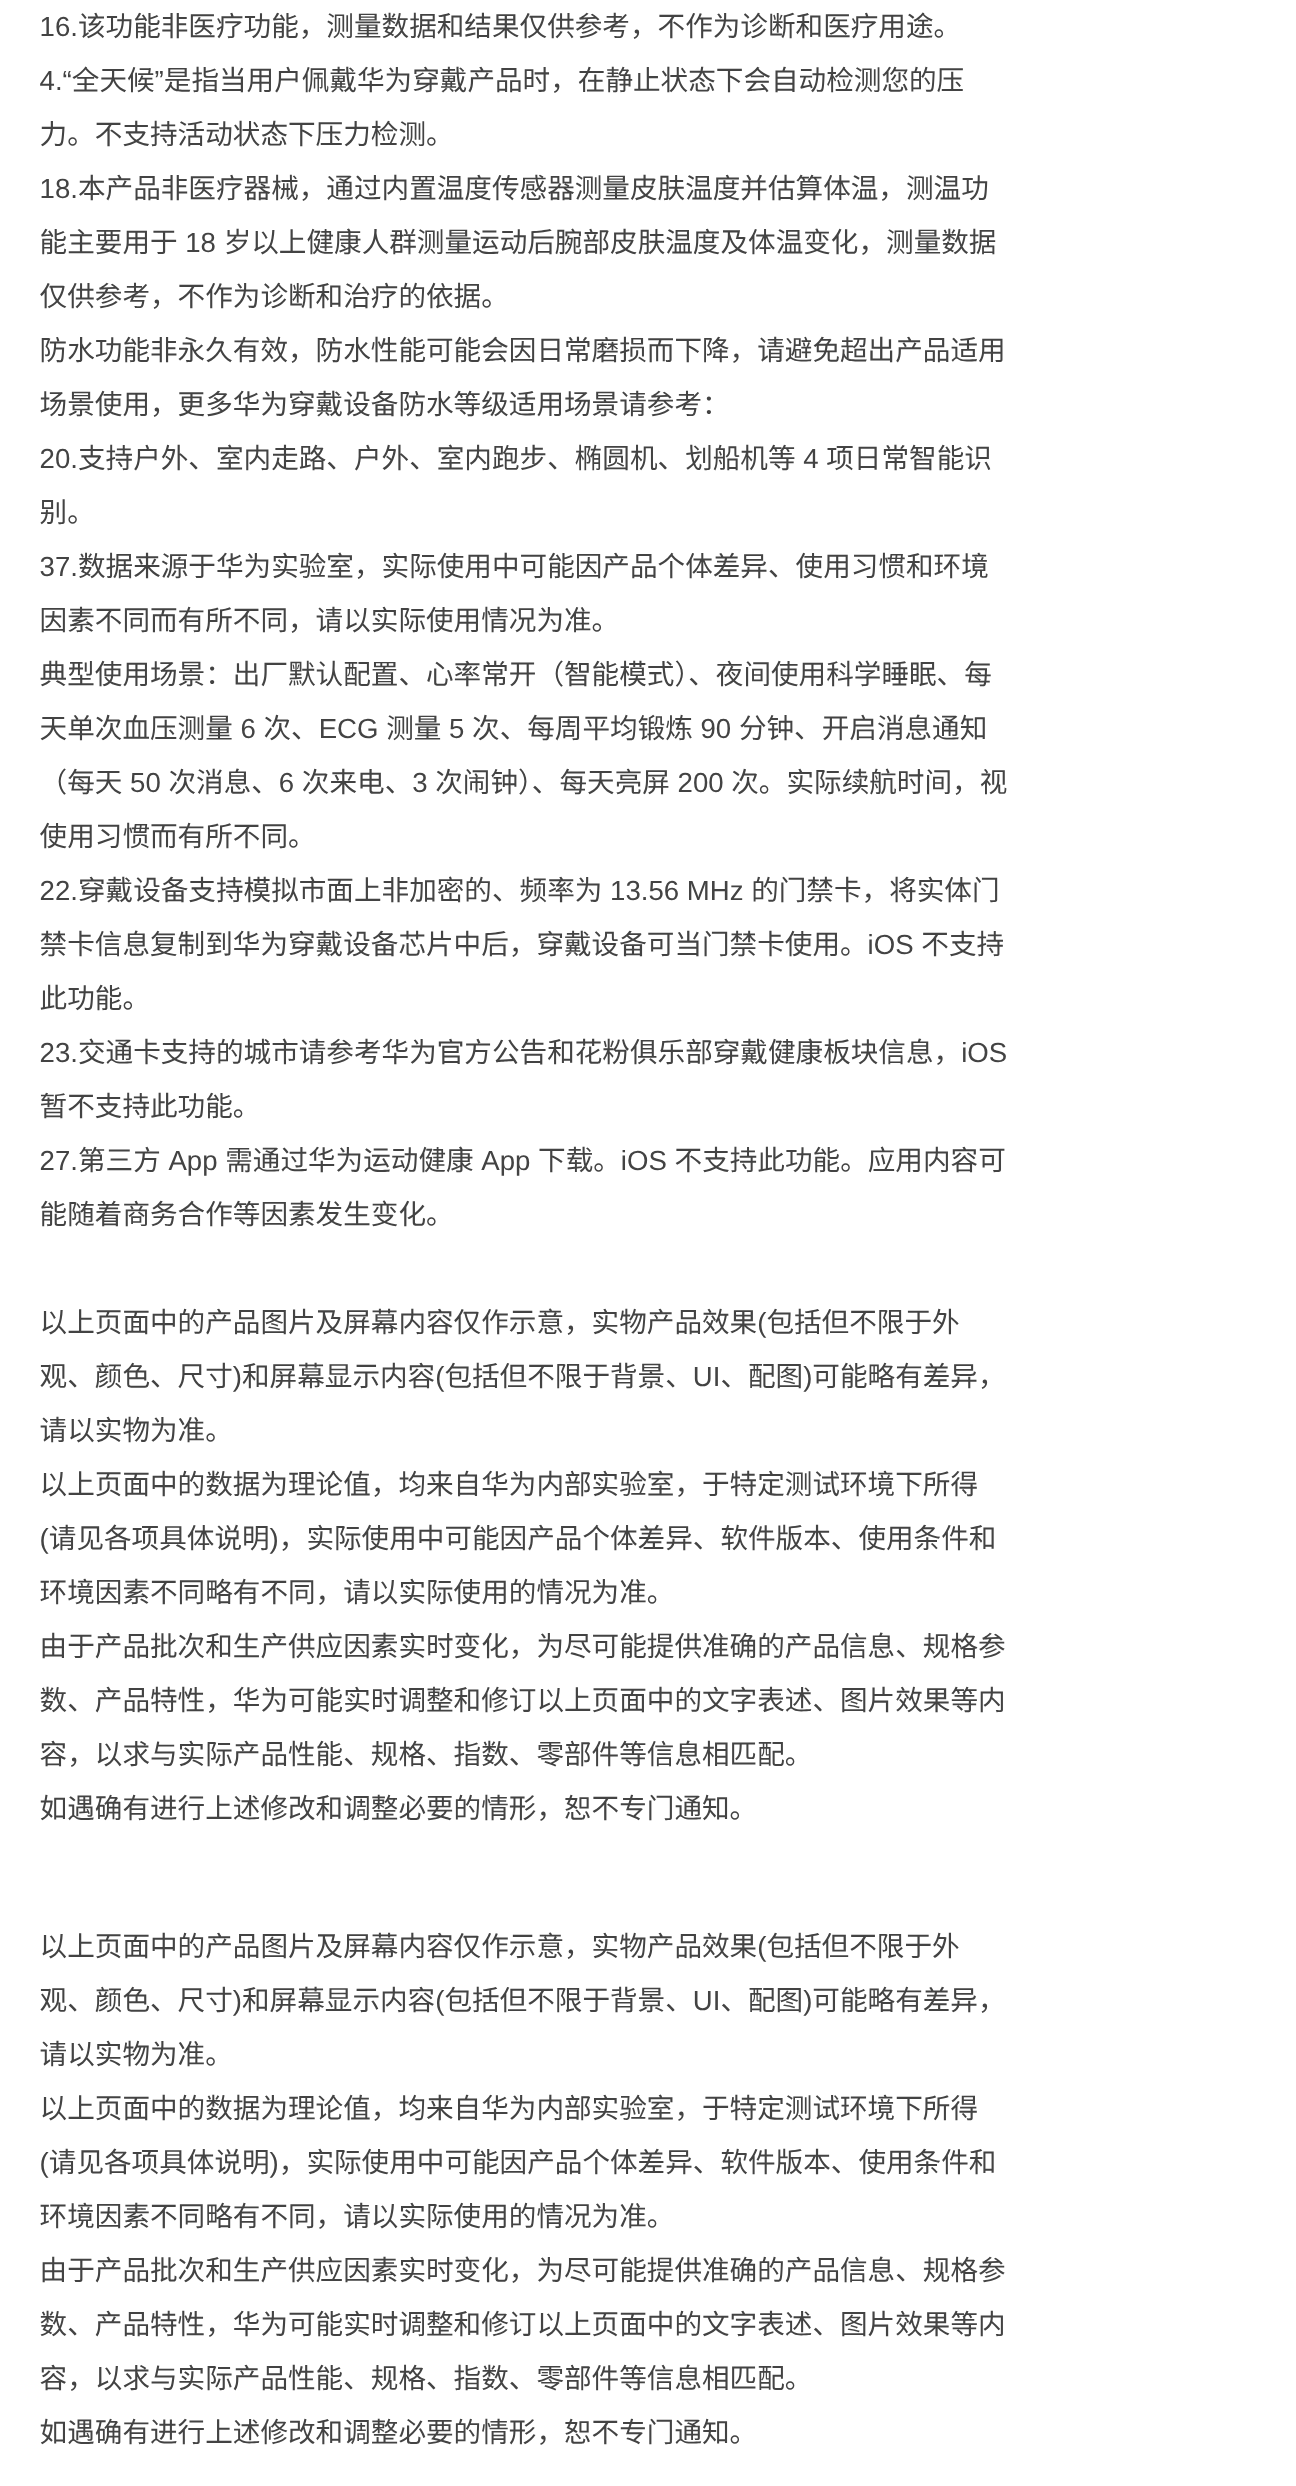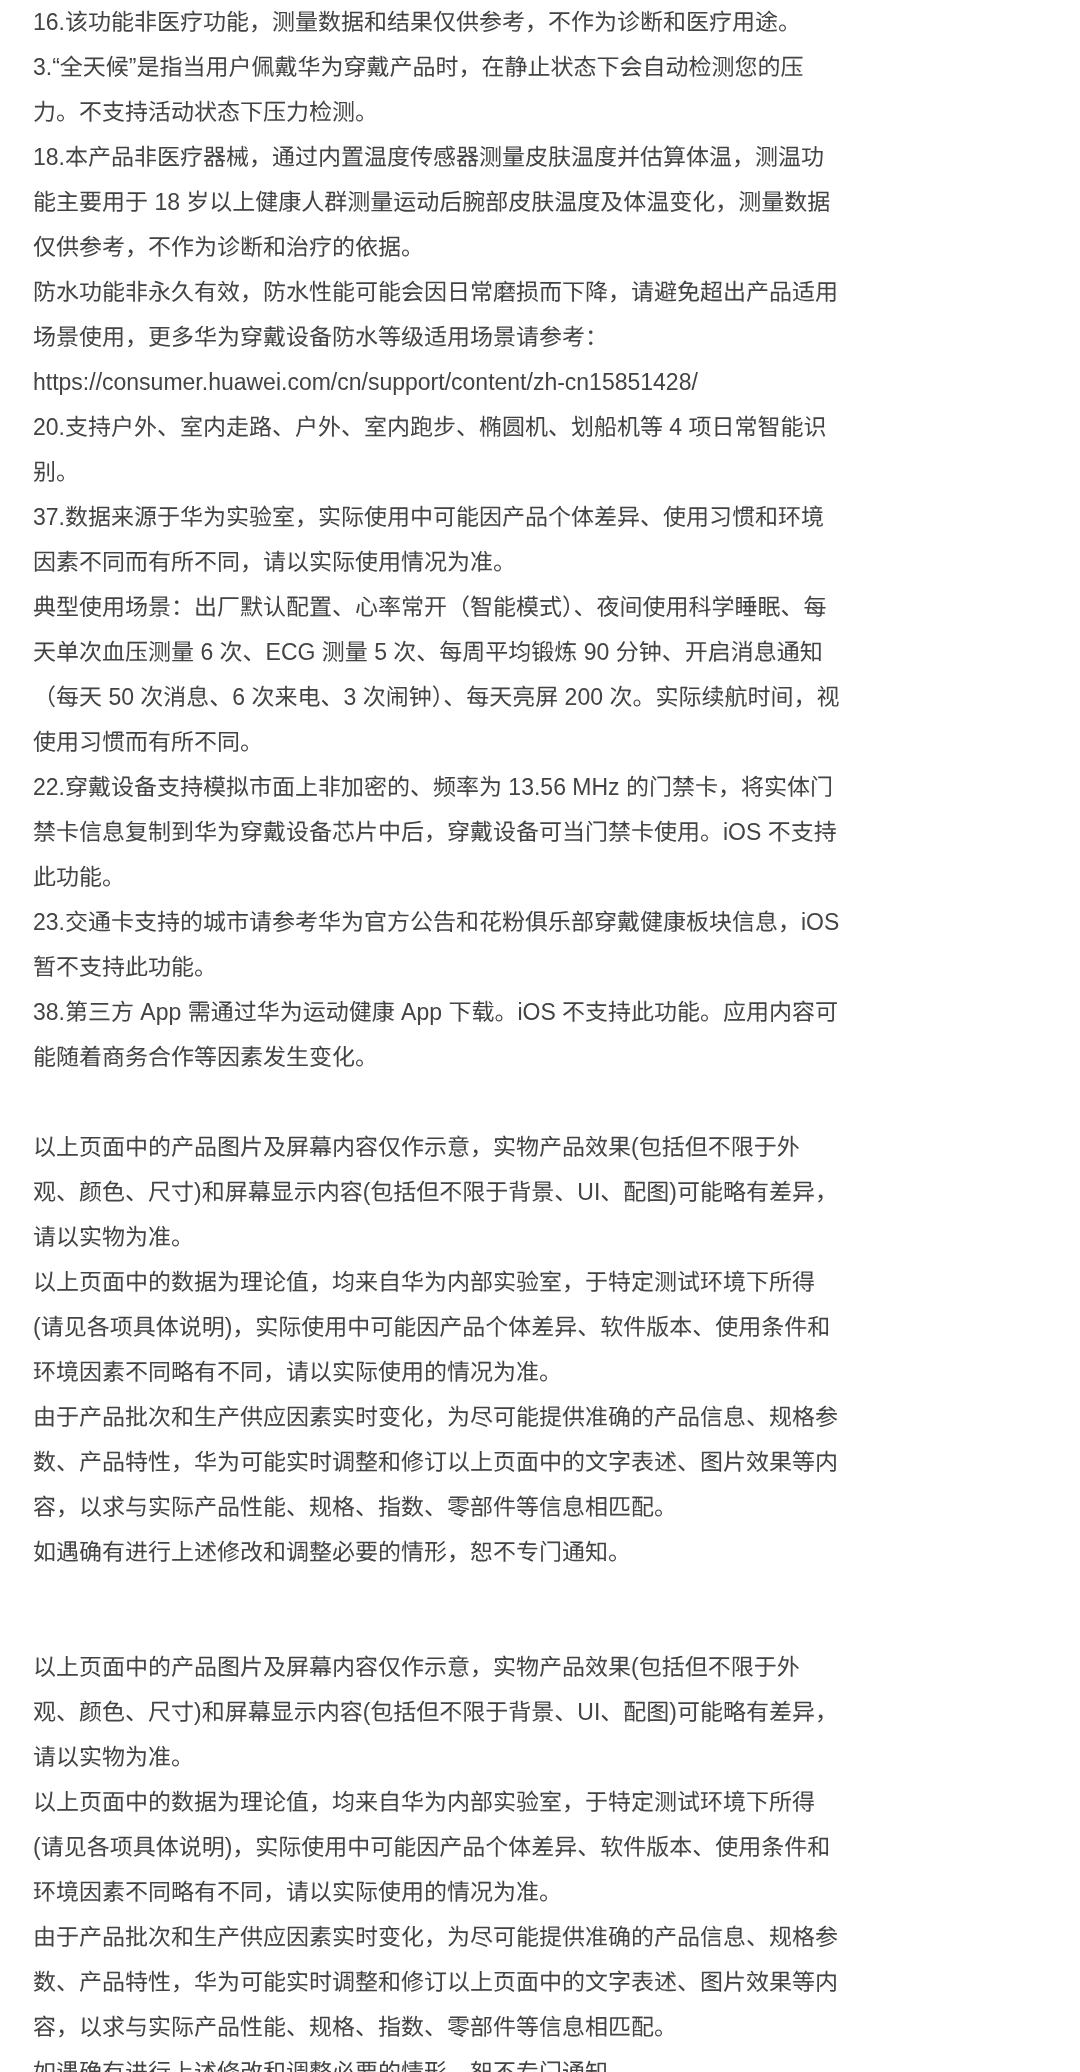--- a/index.html
+++ b/index.html
@@ -35,30 +35,29 @@
   
   .disclaimer-repeat { margin-top: 70px; }
 </style>
 </head>
 <body style="background: rgb(255, 255, 255);">
 
 <main class="page" style="color: rgb(67, 67, 67);">
 
   <section class="text-block notes-section">
       <p class="para">16.该功能非医疗功能，测量数据和结果仅供参考，不作为诊断和医疗用途。</p>
-      <p class="para">3.“全天候”是指当用户佩戴华为穿戴产品时，在静止状态下会自动检测您的压力。不支持活动状态下压力检测。</p>
+      <p class="para">4.“全天候”是指当用户佩戴华为穿戴产品时，在静止状态下会自动检测您的压力。不支持活动状态下压力检测。</p>
       <p class="para">18.本产品非医疗器械，通过内置温度传感器测量皮肤温度并估算体温，测温功能主要用于 18 岁以上健康人群测量运动后腕部皮肤温度及体温变化，测量数据仅供参考，不作为诊断和治疗的依据。</p>
       <p class="para">防水功能非永久有效，防水性能可能会因日常磨损而下降，请避免超出产品适用场景使用，更多华为穿戴设备防水等级适用场景请参考：</p>
-      <p class="para">https://consumer.huawei.com/cn/support/content/zh-cn15851428/</p>
       <p class="para">20.支持户外、室内走路、户外、室内跑步、椭圆机、划船机等 4 项日常智能识别。</p>
       <p class="para">37.数据来源于华为实验室，实际使用中可能因产品个体差异、使用习惯和环境因素不同而有所不同，请以实际使用情况为准。</p>
       <p class="para">典型使用场景：出厂默认配置、心率常开（智能模式）、夜间使用科学睡眠、每天单次血压测量 6 次、ECG 测量 5 次、每周平均锻炼 90 分钟、开启消息通知（每天 50 次消息、6 次来电、3 次闹钟）、每天亮屏 200 次。实际续航时间，视使用习惯而有所不同。</p>
       <p class="para">22.穿戴设备支持模拟市面上非加密的、频率为 13.56 MHz 的门禁卡，将实体门禁卡信息复制到华为穿戴设备芯片中后，穿戴设备可当门禁卡使用。iOS 不支持此功能。</p>
       <p class="para">23.交通卡支持的城市请参考华为官方公告和花粉俱乐部穿戴健康板块信息，iOS 暂不支持此功能。</p>
-      <p class="para">38.第三方 App 需通过华为运动健康 App 下载。iOS 不支持此功能。应用内容可能随着商务合作等因素发生变化。</p>
+      <p class="para">27.第三方 App 需通过华为运动健康 App 下载。iOS 不支持此功能。应用内容可能随着商务合作等因素发生变化。</p>
     </section>
 
   <section class="text-block disclaimer-primary">
       <p class="para">以上页面中的产品图片及屏幕内容仅作示意，实物产品效果(包括但不限于外观、颜色、尺寸)和屏幕显示内容(包括但不限于背景、UI、配图)可能略有差异，请以实物为准。</p>
       <p class="para">以上页面中的数据为理论值，均来自华为内部实验室，于特定测试环境下所得(请见各项具体说明)，实际使用中可能因产品个体差异、软件版本、使用条件和环境因素不同略有不同，请以实际使用的情况为准。</p>
       <p class="para">由于产品批次和生产供应因素实时变化，为尽可能提供准确的产品信息、规格参数、产品特性，华为可能实时调整和修订以上页面中的文字表述、图片效果等内容，以求与实际产品性能、规格、指数、零部件等信息相匹配。</p>
       <p class="para">如遇确有进行上述修改和调整必要的情形，恕不专门通知。</p>
     </section>
 
   <section class="text-block disclaimer-repeat">

